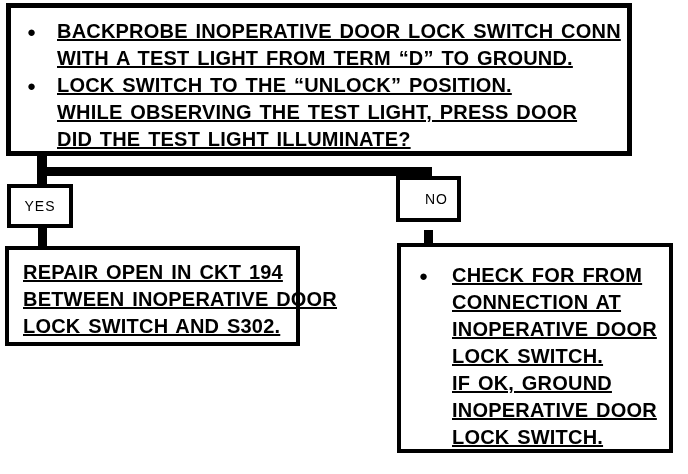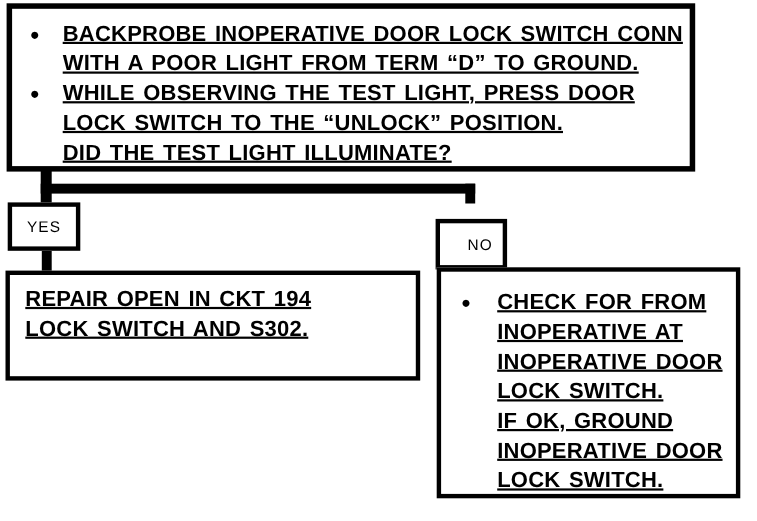--- a/index.html
+++ b/index.html
@@ -51,32 +51,32 @@
   .bullet-spacer {
     flex: 0 0 30px;
     width: 30px;
   }
   .yes-box {
     left: 7px; top: 184px;
     width: 66px; height: 44px;
     display: flex; align-items: center; justify-content: center;
   }
   .no-box {
-    left: 396px; top: 199px;
+    left: 396px; top: 176px;
     width: 65px; height: 46px;
     display: flex; align-items: center; justify-content: center; padding-left: 16px;
   }
   .label-text {
     font-weight: normal;
     font-size: 14px;
     letter-spacing: 1px;
   }
   .yes-result-box {
     left: 5px; top: 246px;
-    width: 377px; height: 100px;
+    width: 295px; height: 100px;
     padding: 9px 6px 0 14px;
   }
   .no-result-box {
     left: 397px; top: 243px;
     width: 276px; height: 210px;
     padding: 15px 4px 0 18px;
   }
   .no-result-box .bullet {
     flex: 0 0 33px;
     width: 33px;
@@ -94,28 +94,28 @@
 </head>
 <body>
 
 <div class="canvas">
 
   <div class="box step-box">
     <div class="item">
       <span class="bullet">●</span>
       <div>
         <div class="flow-text">BACKPROBE INOPERATIVE DOOR LOCK SWITCH CONN</div>
-        <div class="flow-text">WITH A POOR LIGHT FROM TERM “D” TO GROUND.</div>
+        <div class="flow-text">WITH A TEST LIGHT FROM TERM “D” TO GROUND.</div>
       </div>
     </div>
     <div class="item">
       <span class="bullet">●</span>
       <div>
+        <div class="flow-text">LOCK SWITCH TO THE “UNLOCK” POSITION.</div>
         <div class="flow-text">WHILE OBSERVING THE TEST LIGHT, PRESS DOOR</div>
-        <div class="flow-text">LOCK SWITCH TO THE “UNLOCK” POSITION.</div>
       </div>
     </div>
     <div class="item">
       <span class="bullet-spacer"></span>
       <div class="flow-text">DID THE TEST LIGHT ILLUMINATE?</div>
     </div>
   </div>
 
   <div class="conn conn-v1"></div>
   <div class="conn conn-h1"></div>
@@ -126,29 +126,30 @@
   <div class="box yes-box">
     <span class="label-text">YES</span>
   </div>
 
   <div class="box no-box">
     <span class="label-text">NO</span>
   </div>
 
   <div class="box yes-result-box">
     <div class="flow-text">REPAIR OPEN IN CKT 194</div>
+    <div class="flow-text">BETWEEN INOPERATIVE DOOR</div>
     <div class="flow-text">LOCK SWITCH AND S302.</div>
   </div>
 
   <div class="box no-result-box">
     <div class="item">
       <span class="bullet">●</span>
       <div>
         <div class="flow-text">CHECK FOR FROM</div>
-        <div class="flow-text">INOPERATIVE AT</div>
+        <div class="flow-text">CONNECTION AT</div>
         <div class="flow-text">INOPERATIVE DOOR</div>
         <div class="flow-text">LOCK SWITCH.</div>
         <div class="flow-text">IF OK, GROUND</div>
         <div class="flow-text">INOPERATIVE DOOR</div>
         <div class="flow-text">LOCK SWITCH.</div>
       </div>
     </div>
   </div>
 
 </div>

